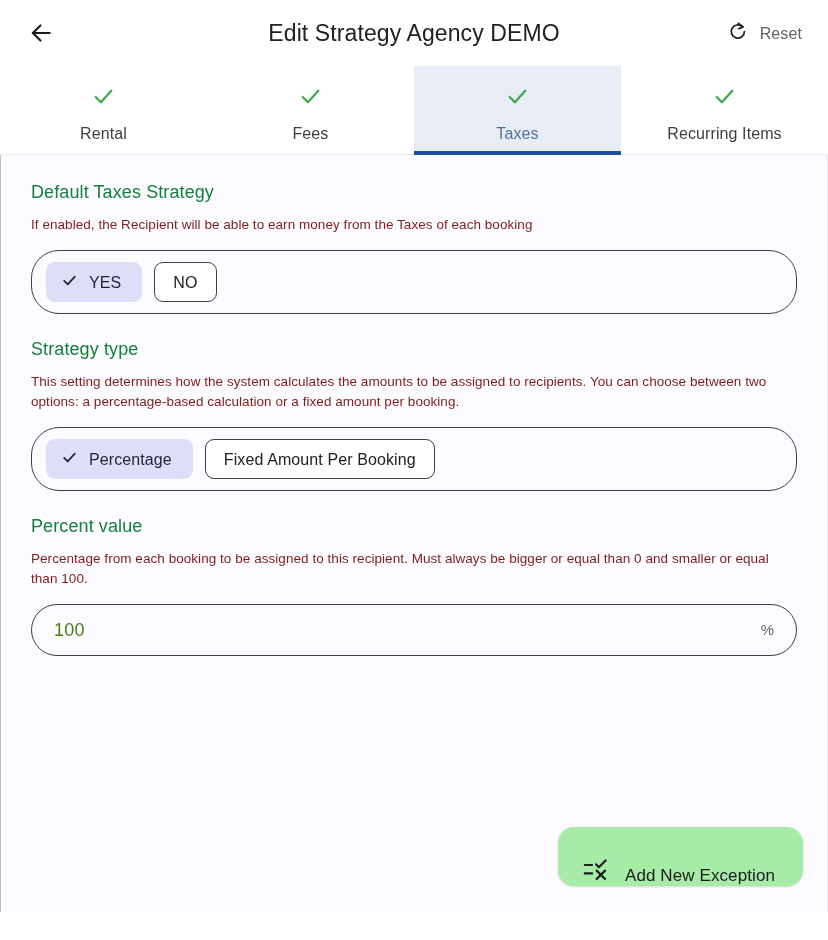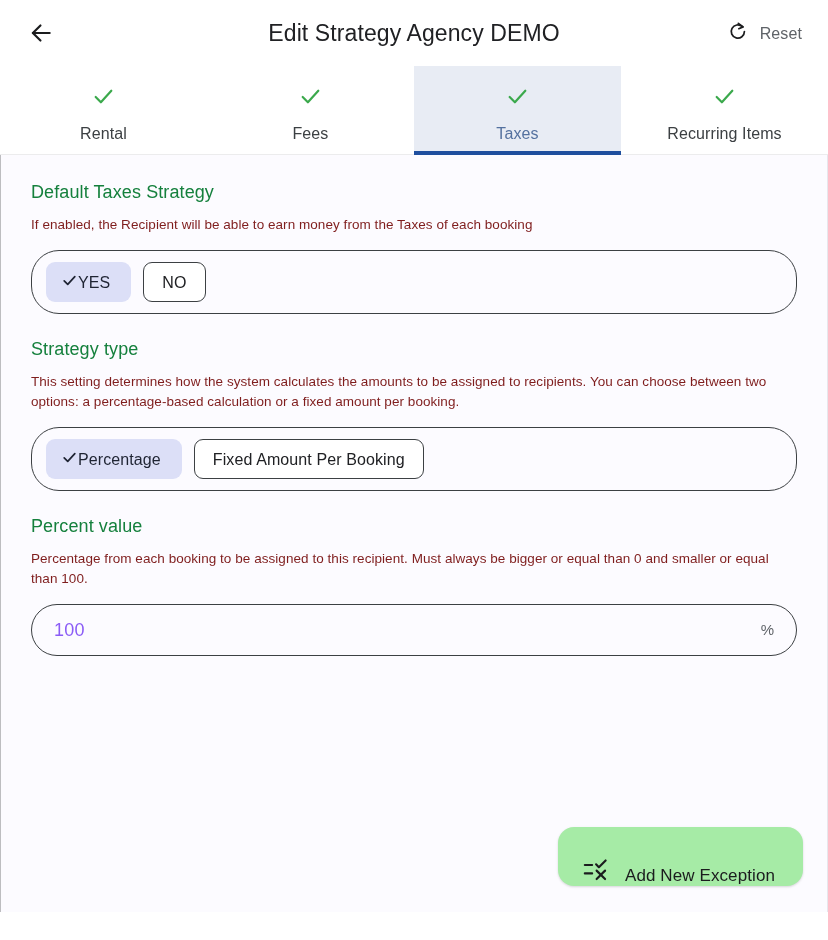--- a/index.html
+++ b/index.html
@@ -182,20 +182,21 @@
     display: flex;
     align-items: center;
     gap: 12px;
     background: transparent;
     min-height: 62px;
   }
 
   .chip {
     display: inline-flex;
     align-items: center;
+    gap: 11px;
     border-radius: 9px;
     font-size: 16px;
     line-height: 19px;
     letter-spacing: 0.1px;
     cursor: pointer;
     font-family: inherit;
     padding: 10px 18px;
     background: #ffffff;
     border: 1px solid #3c4043;
     color: #202124;
@@ -227,21 +228,21 @@
   }
 
   .input-field {
     flex: 1 1 auto;
     border: none;
     outline: none;
     background: transparent;
     font-family: inherit;
     font-size: 18px;
     line-height: 22px;
-    color: #8b5cf6;
+    color: #4d7c0f;
     letter-spacing: 0.2px;
     padding: 0;
   }
 
   .input-suffix {
     font-size: 15px;
     line-height: 18px;
     color: #5f6368;
     flex: 0 0 auto;
     padding-left: 10px;

